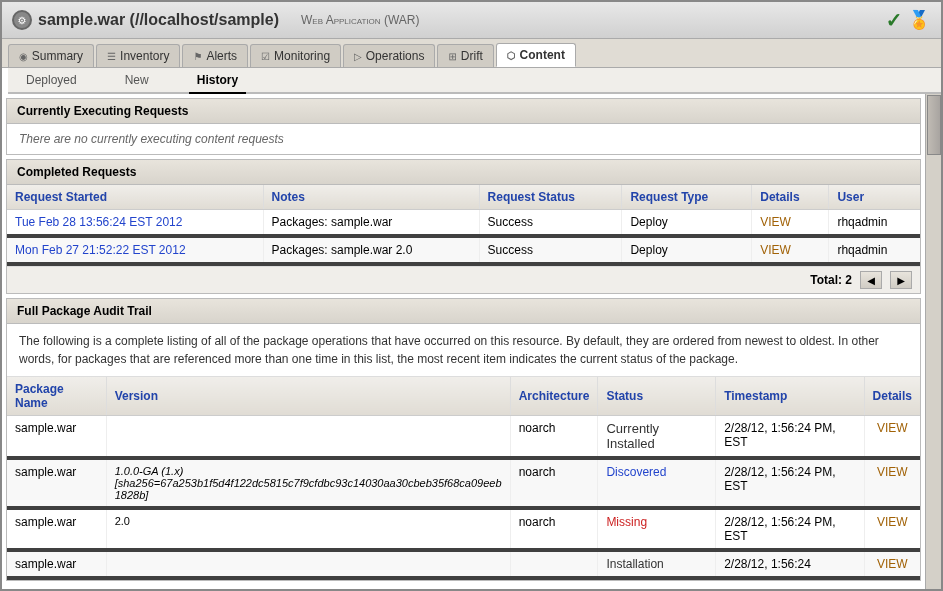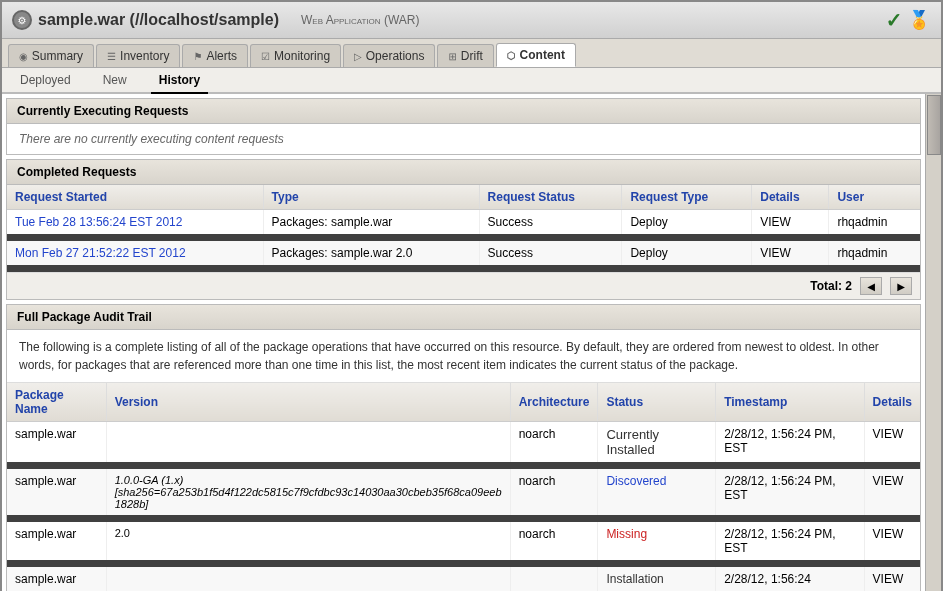--- a/index.html
+++ b/index.html
@@ -17,39 +17,39 @@
     .check-icon { color: #2a7a2a; font-size: 20px; font-weight: bold; }
     .medal-icon { font-size: 18px; color: #888; }
 
     
     .tab-bar { background: #e0dcd4; border-bottom: 1px solid #aaa; display: flex; align-items: flex-end; padding: 0 6px; padding-top: 4px; gap: 2px; }
     .tab { padding: 4px 10px; background: #d0ccc4; border: 1px solid #aaa; border-bottom: none; cursor: pointer; font-size: 12px; display: flex; align-items: center; gap: 4px; border-radius: 3px 3px 0 0; color: #333; }
     .tab.active { background: #fff; font-weight: bold; border-bottom: 1px solid #fff; }
     .tab-icon { font-size: 10px; color: #666; }
 
     
-    .subtab-bar { background: #f0eeea; border-bottom: 2px solid #bbb; display: flex; padding: 0 10px; gap: 16px; }
+    .subtab-bar { background: #f0eeea; border-bottom: 2px solid #bbb; display: flex; padding: 0 10px; gap: 32px; margin-left: 6px; }
     .subtab { padding: 5px 8px; cursor: pointer; font-size: 12px; color: #555; border-bottom: 2px solid transparent; margin-bottom: -2px; }
     .subtab.active { font-weight: bold; color: #000; border-bottom: 2px solid #000; }
 
     
     .section { margin: 4px; border: 1px solid #bbb; background: #fff; }
     .section-header { background: linear-gradient(to bottom, #e8e4dc, #d8d4cc); padding: 5px 10px; font-weight: bold; font-size: 12px; border-bottom: 1px solid #bbb; }
 
     
     .no-requests { padding: 8px 12px; color: #666; font-style: italic; font-size: 12px; }
 
     
     .data-table { width: 100%; border-collapse: collapse; font-size: 12px; }
     .data-table th { background: linear-gradient(to bottom, #f0eeea, #e0dcd4); padding: 5px 8px; text-align: left; font-weight: bold; color: #2244aa; border-bottom: 1px solid #ccc; border-right: 1px solid #ddd; cursor: pointer; }
     .data-table th:last-child { border-right: none; }
-    .data-table td { padding: 5px 8px; border-bottom: 7px solid #404040; border-right: 1px solid #eee; vertical-align: top; }
+    .data-table td { padding: 5px 8px; border-bottom: 4px solid #404040; border-right: 1px solid #eee; vertical-align: top; }
     .data-table td:last-child { border-right: none; }
     .data-table tr:nth-child(even) { background: #f8f8f8; }
-    .link { color: #000000; text-decoration: none; cursor: pointer; }
+    .link { color: #a16207; text-decoration: none; cursor: pointer; text-align: center; }
 
     
     .pagination-row { display: flex; justify-content: flex-end; align-items: center; padding: 4px 8px; background: #f0eeea; border-top: 1px solid #ddd; gap: 8px; }
     .total-label { font-size: 12px; font-weight: bold; }
     .nav-btn { width: 22px; height: 18px; background: linear-gradient(to bottom, #e8e4dc, #d0ccc4); border: 1px solid #aaa; cursor: pointer; display: flex; align-items: center; justify-content: center; font-size: 10px; }
 
     
     .audit-desc { padding: 8px 12px; font-size: 12px; color: #333; line-height: 1.5; border-bottom: 1px solid #ddd; }
 
     
@@ -132,21 +132,21 @@
         <div class="section-header">Currently Executing Requests</div>
         <div class="no-requests">There are no currently executing content requests</div>
       </div>
 
       <div class="section">
         <div class="section-header">Completed Requests</div>
         <table class="data-table">
           <thead>
             <tr>
               <th>Request Started</th>
-              <th>Type</th>
+              <th>Notes</th>
               <th>Request Status</th>
               <th>Request Type</th>
               <th>Details</th>
               <th>User</th>
             </tr>
           </thead>
           <tbody>
             <tr>
               <td class="date-cell">Tue Feb 28 13:56:24 EST 2012</td>
               <td>Packages: sample.war</td>

